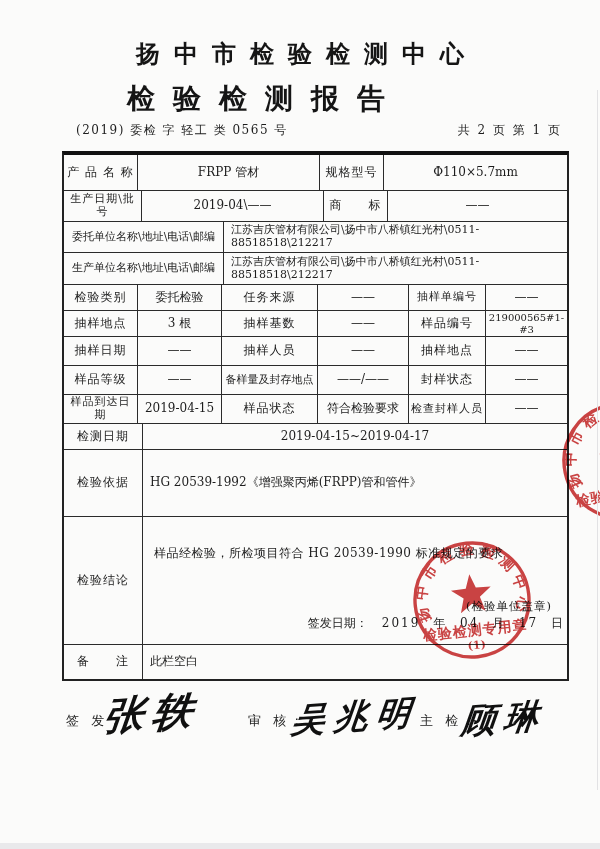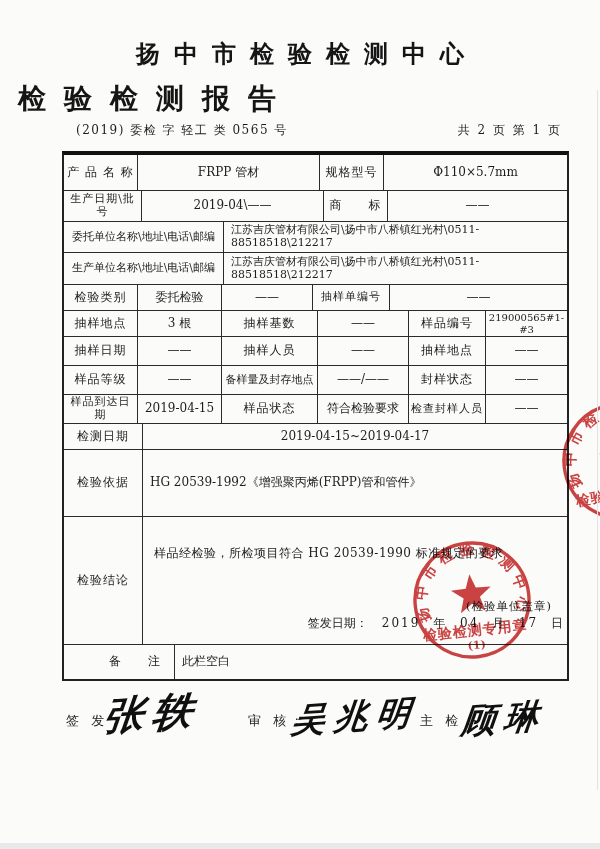--- a/index.html
+++ b/index.html
@@ -2,29 +2,29 @@
 <html><head>
 <meta charset="utf-8">
 <style>
   html,body{margin:0;padding:0;}
   body{width:600px;height:849px;position:relative;overflow:hidden;
        background:#fbfbfa;font-family:"DejaVu Serif",serif;color:#1d1d1d;}
   .abs{position:absolute;}
   
   .org-title{top:38px;left:0;width:600px;text-align:center;font-size:24px;font-weight:bold;
              letter-spacing:14px;text-indent:14px;color:#151515;}
-  .report-title{top:80px;left:0;width:512px;text-align:left;font-size:28px;font-weight:bold;
+  .report-title{top:80px;left:0;width:512px;text-align:center;font-size:28px;font-weight:bold;
              letter-spacing:18px;text-indent:18px;color:#151515;}
   .doc-no{top:122px;left:76px;font-size:12px;letter-spacing:1.5px;}
   .page-info{top:122px;right:38px;font-size:12px;letter-spacing:2px;}
   
   .rtable{top:151px;left:62px;width:507px;border:2px solid #222;border-top:4px solid #111;
           box-sizing:border-box;background:transparent;}
   .trow{display:flex;border-bottom:1px solid #2b2b2b;box-sizing:border-box;}
-  .trow:last-child{border-bottom:none;padding-left:32px;}
+  .trow:last-child{border-bottom:none;}
   .cell{border-right:1px solid #2b2b2b;box-sizing:border-box;display:flex;align-items:center;
         justify-content:center;font-size:12px;text-align:center;overflow:hidden;
         line-height:1.15;padding:1px 2px;}
   .cell.grow{flex:1;border-right:none;}
   .cell.left{justify-content:flex-start;text-align:left;padding-left:7px;}
   .small{font-size:11px;letter-spacing:0px;}
   .lab{letter-spacing:1px;}
   
   .ccl{position:relative;}
   .concl-text{position:absolute;top:30px;left:11px;font-size:12px;letter-spacing:.5px;}
@@ -75,20 +75,21 @@
   </div>
 
   <div class="trow" style="height:32px">
     <div class="cell small" style="width:160px">生产单位名称\地址\电话\邮编</div>
     <div class="cell grow left small">江苏吉庆管材有限公司\扬中市八桥镇红光村\0511-88518518\212217</div>
   </div>
 
   <div class="trow" style="height:26px">
     <div class="cell lab" style="width:74px">检验类别</div>
     <div class="cell" style="width:84px">委托检验</div>
+    <div class="cell lab" style="width:96px">任务来源</div>
     <div class="cell" style="width:91px">——</div>
     <div class="cell lab small" style="width:77px">抽样单编号</div>
     <div class="cell grow">——</div>
   </div>
 
   <div class="trow" style="height:26px">
     <div class="cell lab" style="width:74px">抽样地点</div>
     <div class="cell" style="width:84px">3 根</div>
     <div class="cell lab" style="width:96px">抽样基数</div>
     <div class="cell" style="width:91px">——</div>

